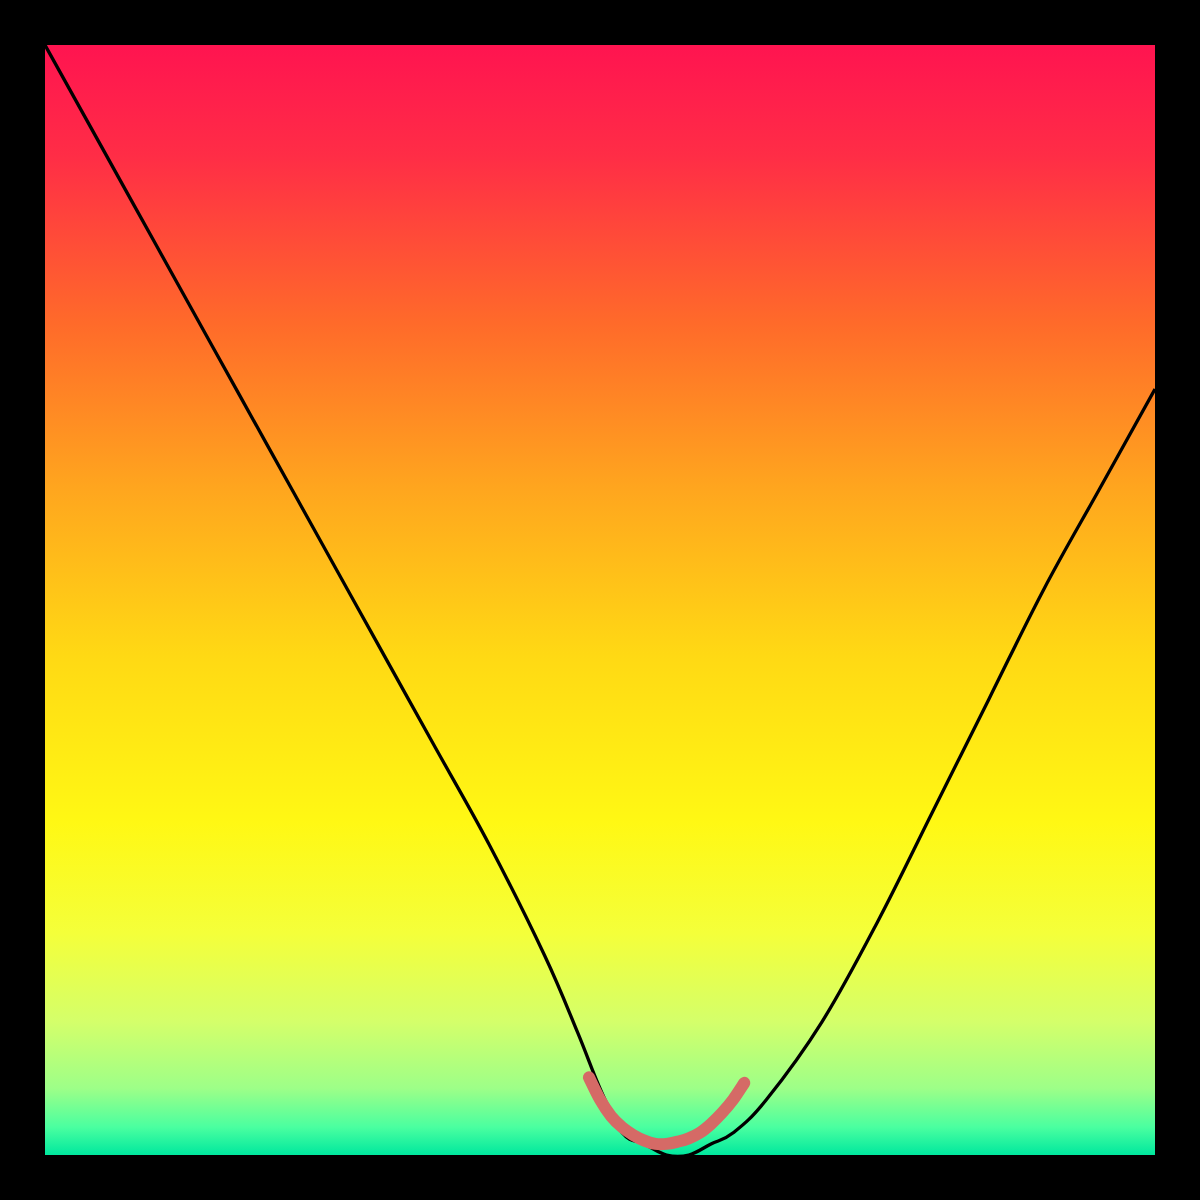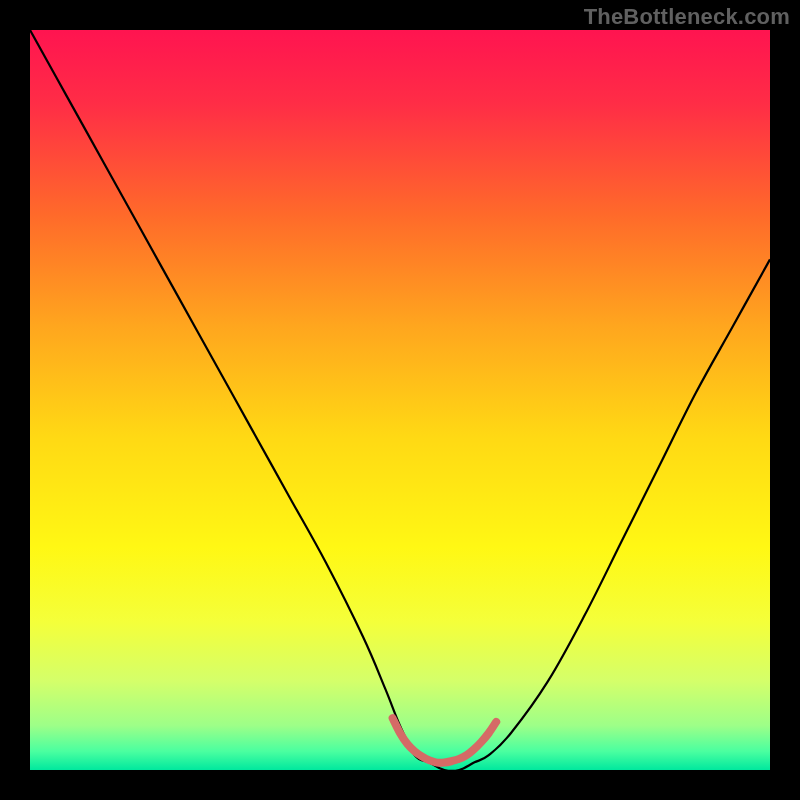--- a/index.html
+++ b/index.html
@@ -33,21 +33,20 @@
   .svg-layer {
     position: absolute;
     inset: 0;
   }
 </style>
 </head>
 <body>
 
 <div class="stage">
 
-  <div class="watermark">TheBottleneck.com</div>
 
   <div class="plot-area">
     <svg class="svg-layer" viewBox="0 0 740 740" preserveAspectRatio="none">
       <defs>
         <linearGradient id="bg-grad" x1="0" y1="0" x2="0" y2="1">
             <stop offset="0%" stop-color="#ff1450"></stop>
             <stop offset="10%" stop-color="#ff2d46"></stop>
             <stop offset="25%" stop-color="#ff6a2a"></stop>
             <stop offset="40%" stop-color="#ffa61e"></stop>
             <stop offset="55.00000000000001%" stop-color="#ffd914"></stop>

